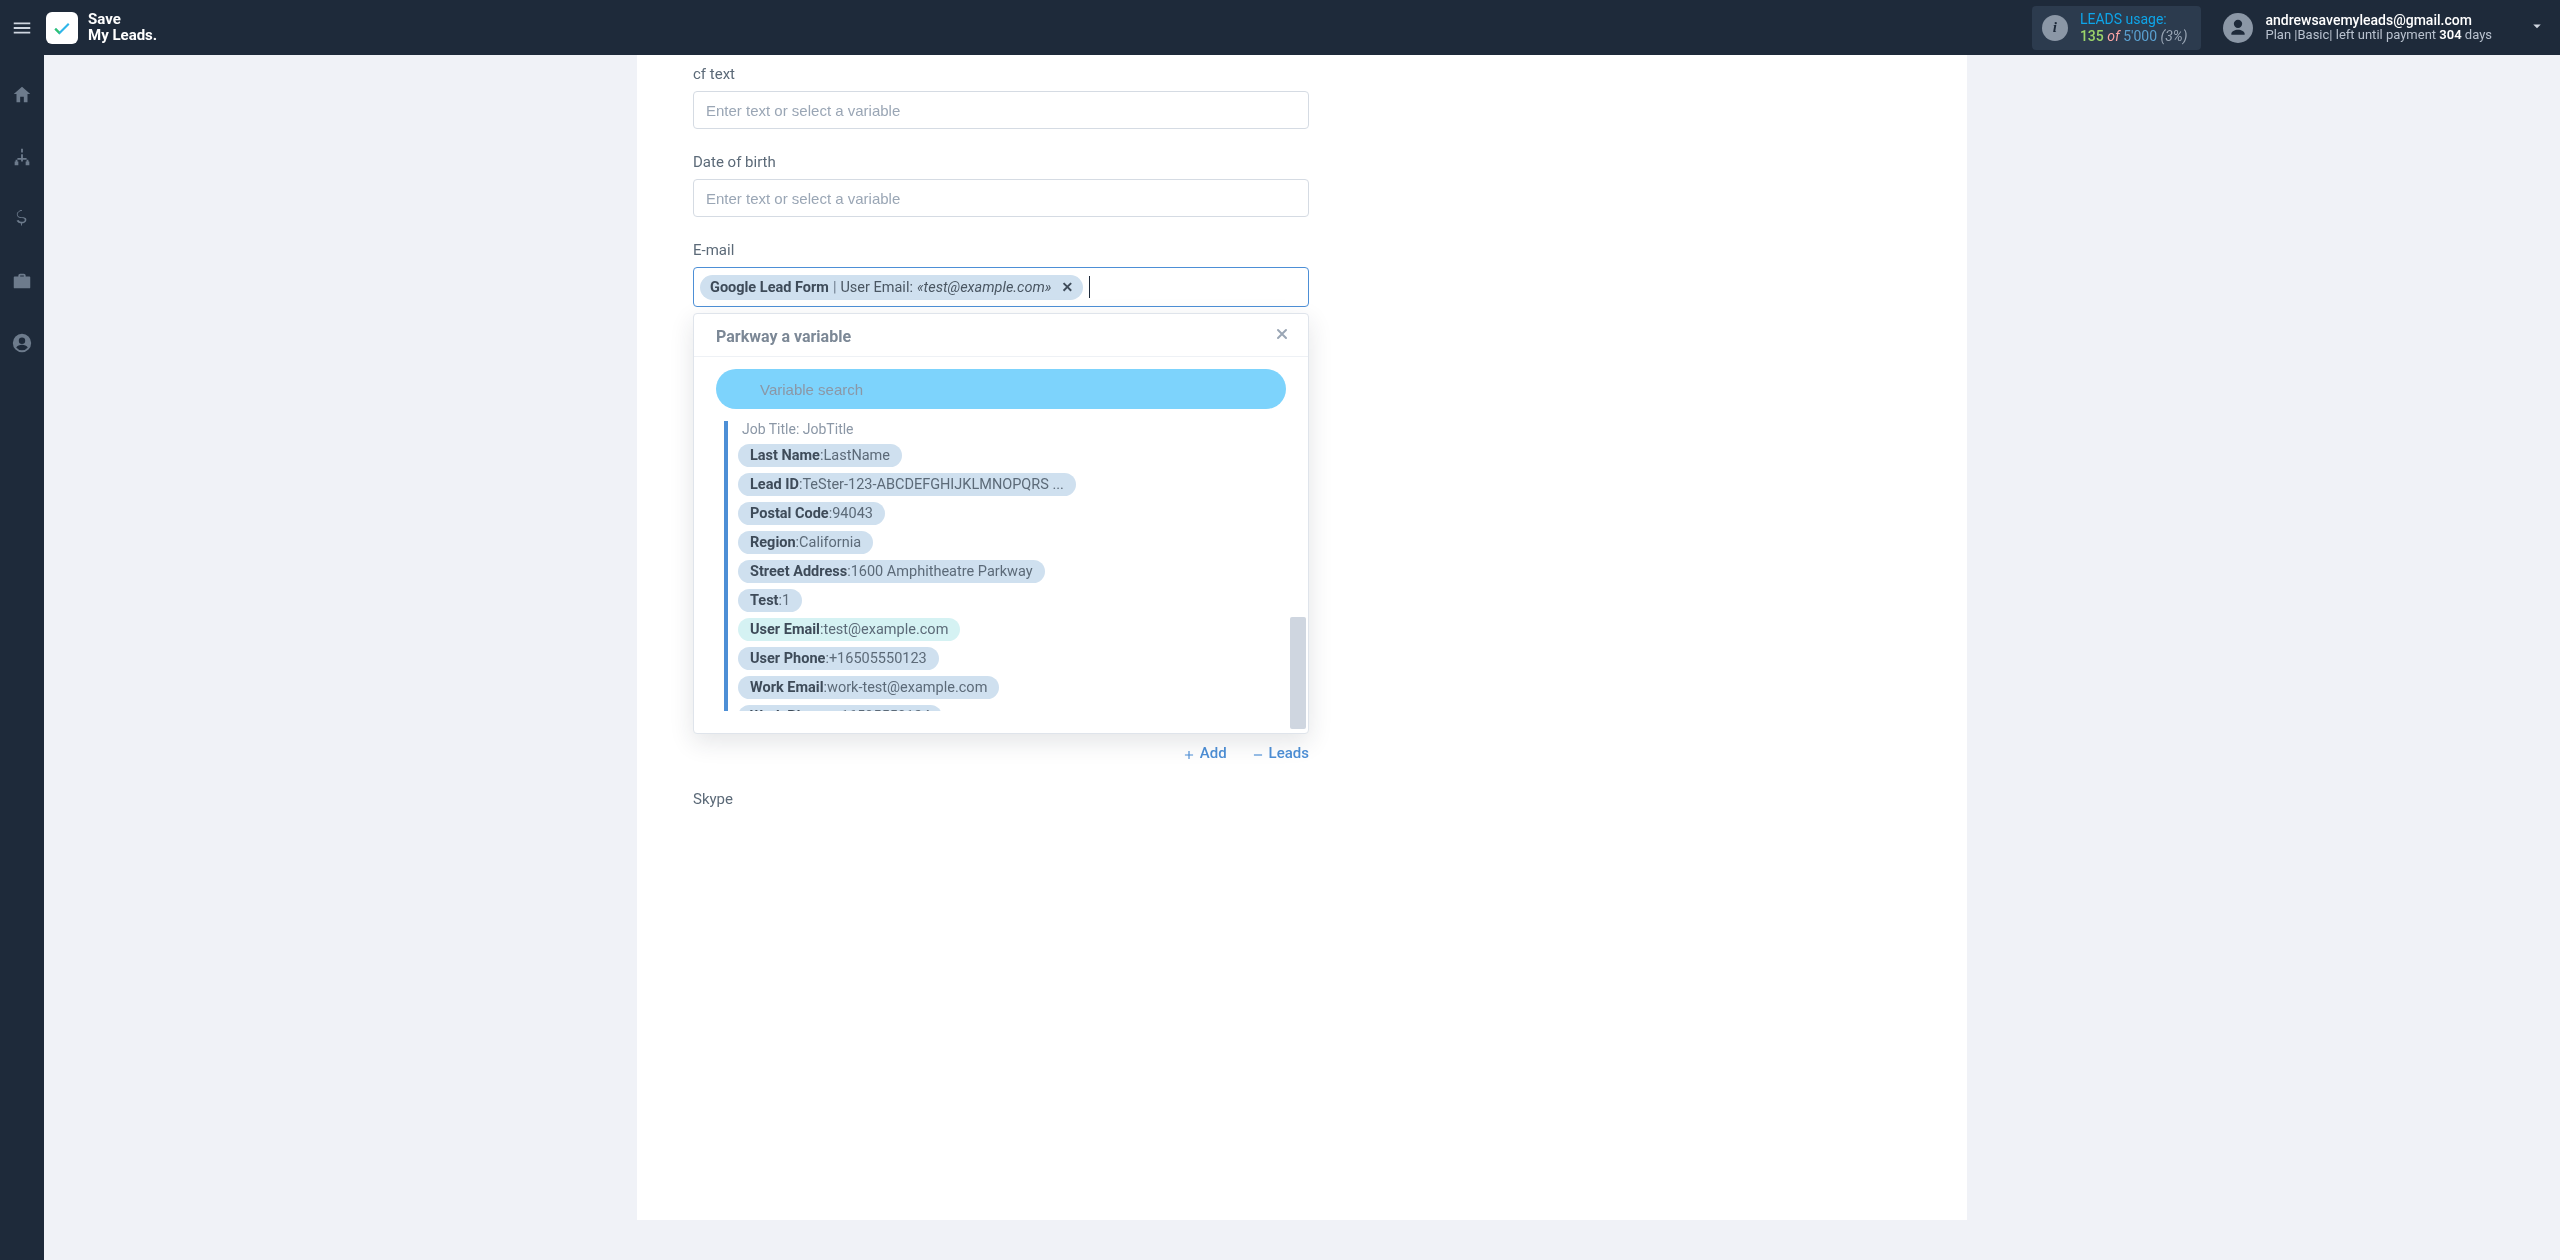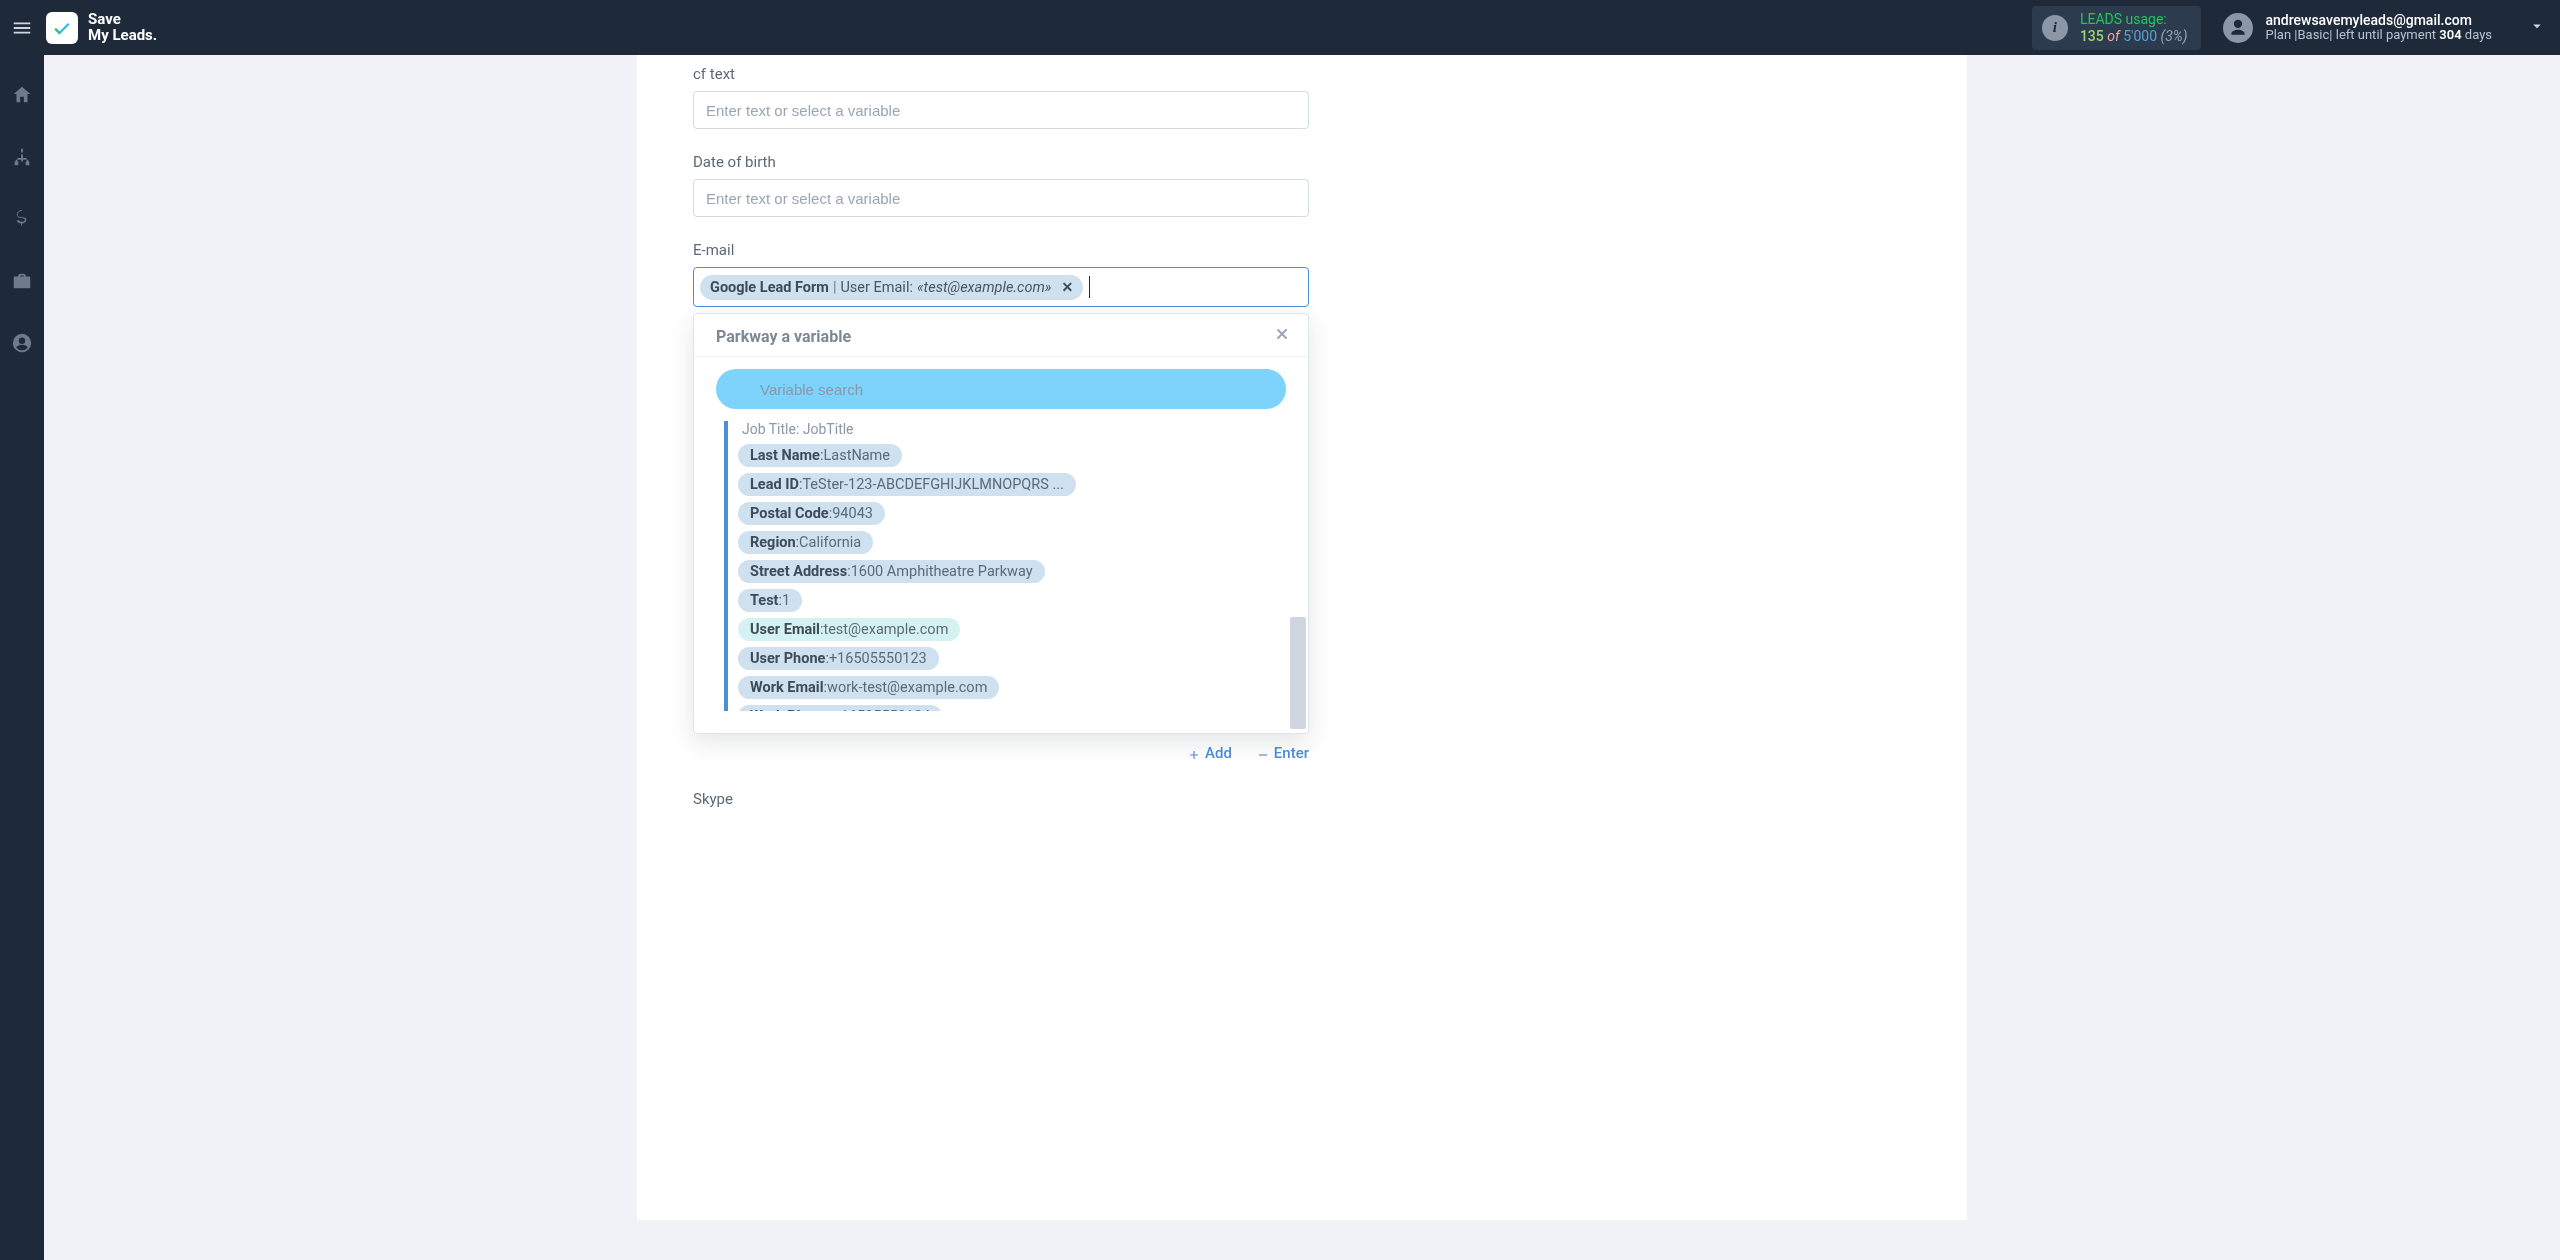--- a/index.html
+++ b/index.html
@@ -61,21 +61,21 @@
     width: 26px; height: 26px; border-radius: 50%;
     background: #8b97a6;
     display: flex; align-items: center; justify-content: center;
     color: #1e2a3a;
     font-weight: 700;
     font-family: Georgia, serif;
     font-style: italic;
     font-size: 15px;
   }
   .usage-lines { line-height: 1.15; font-size: 14px; }
-  .usage-line1 { color: #22c55e; }
+  .usage-line1 { color: #0ea5e9; }
   .usage-line2 { }
   .usage-current { color: #9bd46a; font-weight: 500; }
   .usage-of { color: #fca5a5; font-style: italic; }
   .usage-total { color: #5aa0d0; text-align: center; }
   .usage-pct { color: #9aa6b5; font-style: italic; }
 
   .user-block {
     display: flex; align-items: center; gap: 12px;
   }
   .avatar {
@@ -464,21 +464,21 @@
           <span class="act">
             <svg viewBox="0 0 24 24">
                 <path d="M11 5h2v14h-2zM5 11h14v2H5z"></path>
               </svg>
             <span>Add</span>
           </span>
           <span class="act">
             <svg viewBox="0 0 24 24">
                 <path d="M5 11h14v2H5z"></path>
               </svg>
-            <span>Enter</span>
+            <span>Leads</span>
           </span>
         </div>
       </div>
 
       <div class="form-group next-group">
         <label class="field-label">Skype</label>
       </div>
 
     </div>
   </div>

